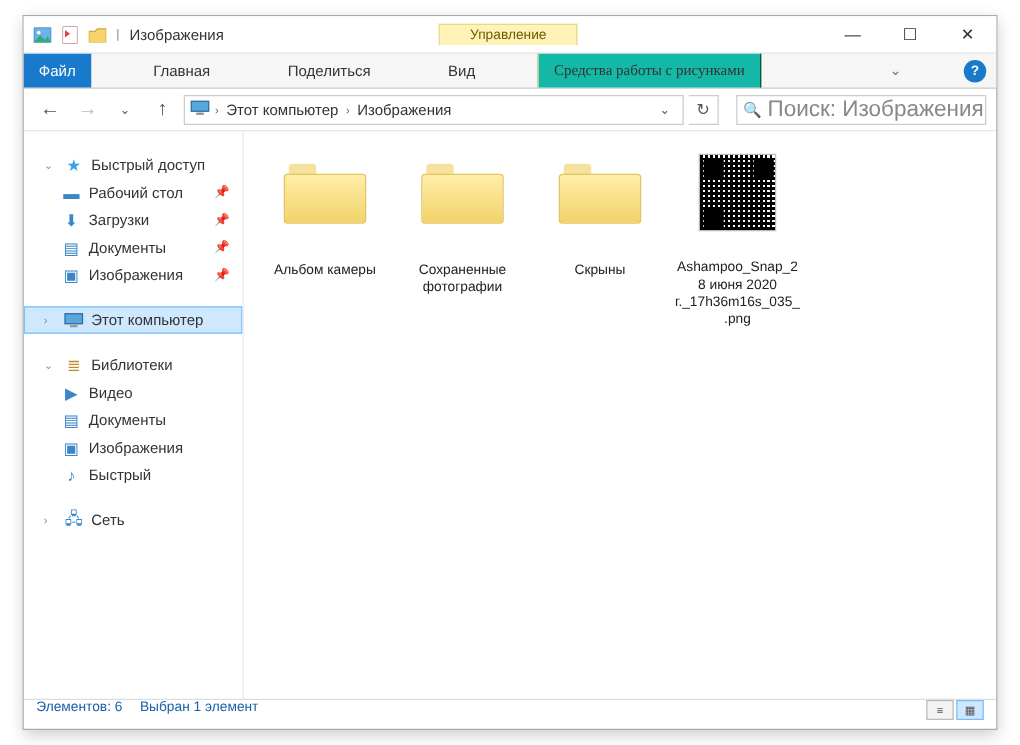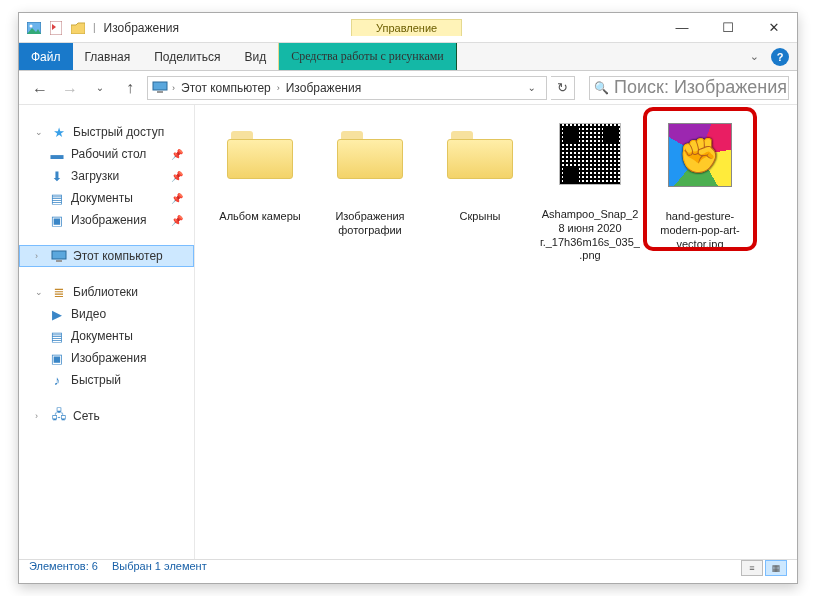--- a/index.html
+++ b/index.html
@@ -6,21 +6,21 @@
 body { background:#fff; display:flex; align-items:flex-start; justify-content:flex-start; }
 .window { width:780px; height:572px; margin:12px 18px; border:1px solid #aaa; background:#fff; box-shadow:0 4px 12px rgba(0,0,0,.2); display:flex; flex-direction:column; position:relative; }
 .titlebar { height:30px; display:flex; align-items:center; padding:0 0 0 6px; background:#fff; border-bottom:1px solid #ddd; }
 .titlebar .qicons { display:flex; gap:4px; align-items:center; }
 .qicon { width:18px; height:18px; display:flex; align-items:center; justify-content:center; font-size:12px; }
 .titlebar .title { margin-left:8px; font-size:12px; color:#333; }
 .titlebar .ctx-group { margin-left:172px; }
 .ctx-top { background:#fff3b8; border:1px solid #e5d98f; border-bottom:none; padding:2px 24px; font-size:11px; color:#6b5d00; }
 .winctrls { margin-left:auto; display:flex; }
 .winctrl { width:46px; height:30px; display:flex; align-items:center; justify-content:center; font-size:13px; color:#333; }
-.ribbon { height:28px; background:#f6f6f6; display:flex; align-items:stretch; border-bottom:1px solid #ccc; }
+.ribbon { height:28px; background:#f6f6f6; display:flex; align-items:stretch; border-bottom:1px solid #ccc;gap:38px; }
 .tab { padding:0 12px; display:flex; align-items:center; font-size:12px; color:#333; cursor:default; }
 .tab.file { background:#1979ca; color:#fff; }
 .tab.ctx { background:#14b8a6; border-left:1px solid #e5d98f; border-right:1px solid #14532d;font-family:Liberation Serif, serif; }
 .ribbon .spacer { flex:1; }
 .ribbon .chev { padding:0 8px; display:flex; align-items:center; color:#666; font-size:11px; }
 .ribbon .help { width:18px; height:18px; border-radius:50%; background:#1979ca; color:#fff; font-size:11px; font-weight:bold; display:flex; align-items:center; justify-content:center; margin:5px 8px 0 4px; }
 .navrow { height:34px; display:flex; align-items:center; padding:0 8px; gap:4px; border-bottom:1px solid #e5e5e5; }
 .navbtn { width:26px; height:26px; display:flex; align-items:center; justify-content:center; color:#555; font-size:16px; }
 .addr { flex:1; height:24px; border:1px solid #ccc; display:flex; align-items:center; padding:0 4px; gap:4px; }
 .addr .crumb { font-size:12px; color:#333; padding:0 2px; }
@@ -211,42 +211,33 @@
         <div class="item">
           <div class="thumb">
             <div class="folder-icon"></div>
           </div>
           <div class="cap">Альбом камеры</div>
         </div>
         <div class="item">
           <div class="thumb">
             <div class="folder-icon"></div>
           </div>
-          <div class="cap">Изображения фотографии</div>
+          <div class="cap">Сохраненные фотографии</div>
         </div>
         <div class="item">
           <div class="thumb">
             <div class="folder-icon"></div>
           </div>
           <div class="cap">Скрыны</div>
         </div>
         <div class="item">
           <div class="thumb">
             <div class="qr"></div>
           </div>
           <div class="cap">Ashampoo_Snap_28 июня 2020 г._17h36m16s_035_.png</div>
-        </div>
-        <div style="position: relative;">
-          <div class="item">
-            <div class="thumb">
-              <div class="popart"></div>
-            </div>
-            <div class="cap">hand-gesture-modern-pop-art-vector.jpg</div>
-          </div>
-          <div class="highlight-box" style="left: -2px; top: -6px; width: 114px; height: 144px;"></div>
         </div>
       </div>
   </div>
 
   <div class="status">
     <span>Элементов: 6</span>
     <span>Выбран 1 элемент</span>
     <div class="viewbtns">
       <div class="viewbtn">≡</div>
       <div class="viewbtn" style="background:#cde8ff;border-color:#7abdff">▦</div>

